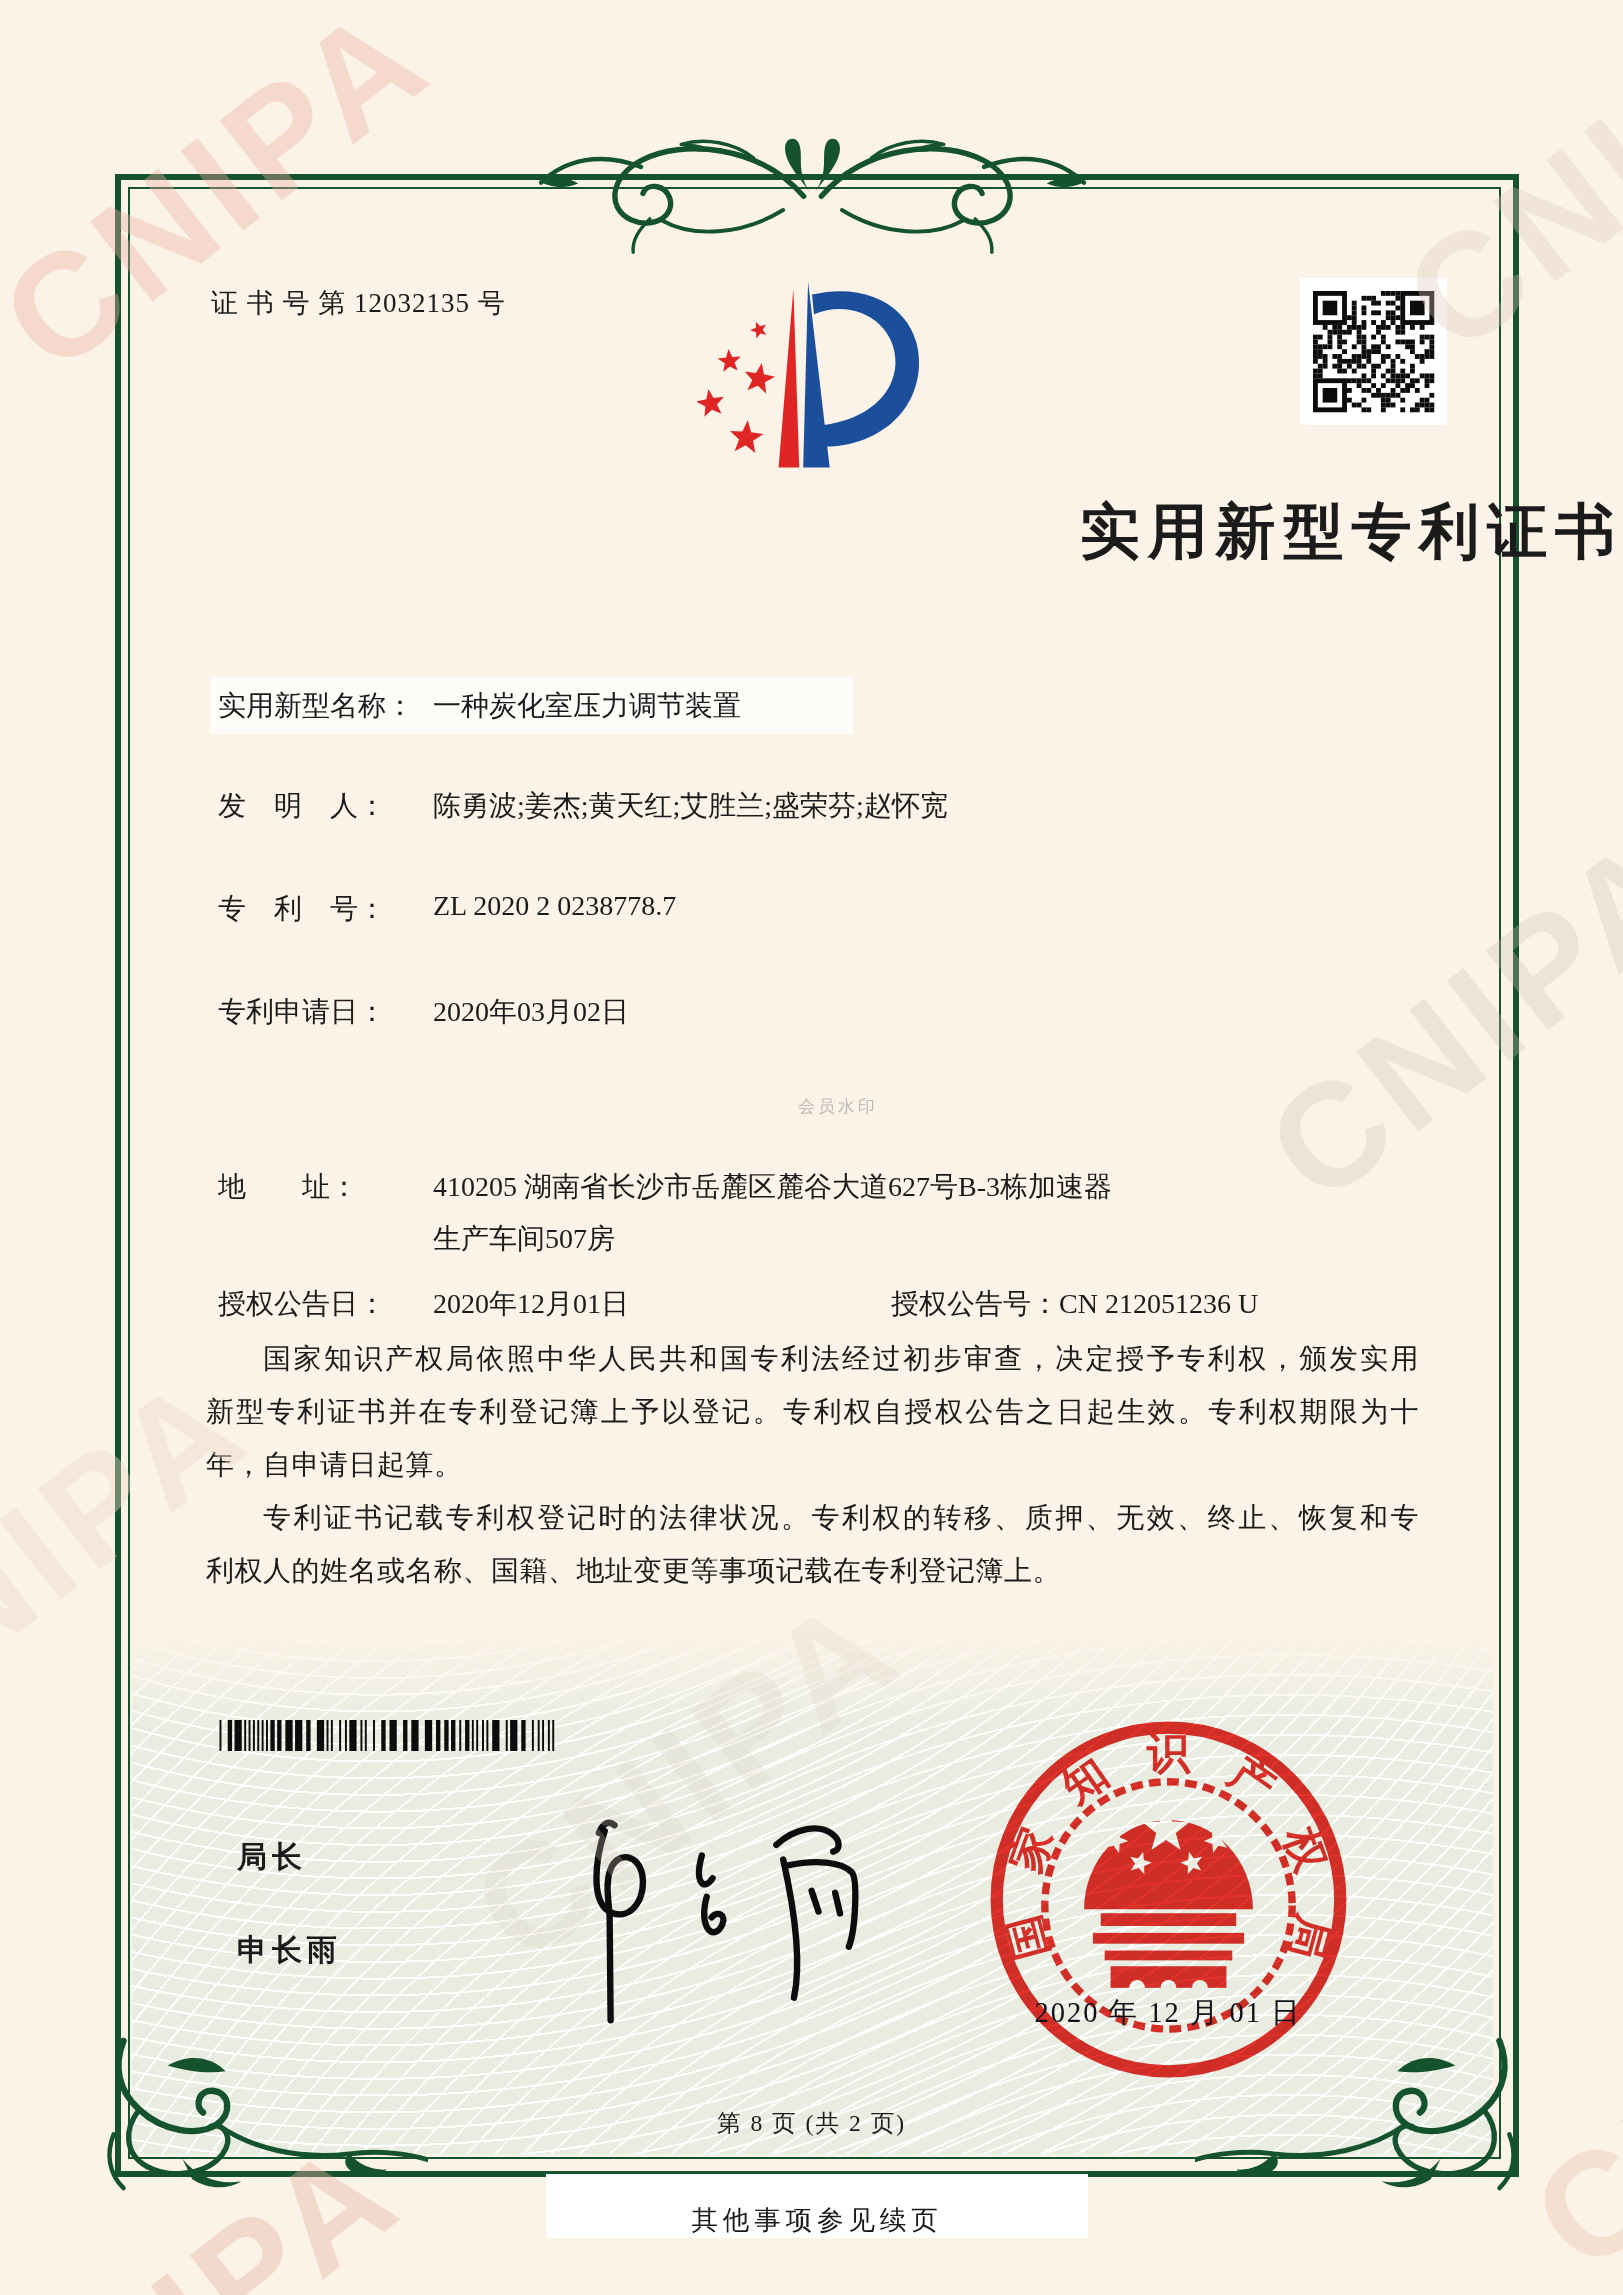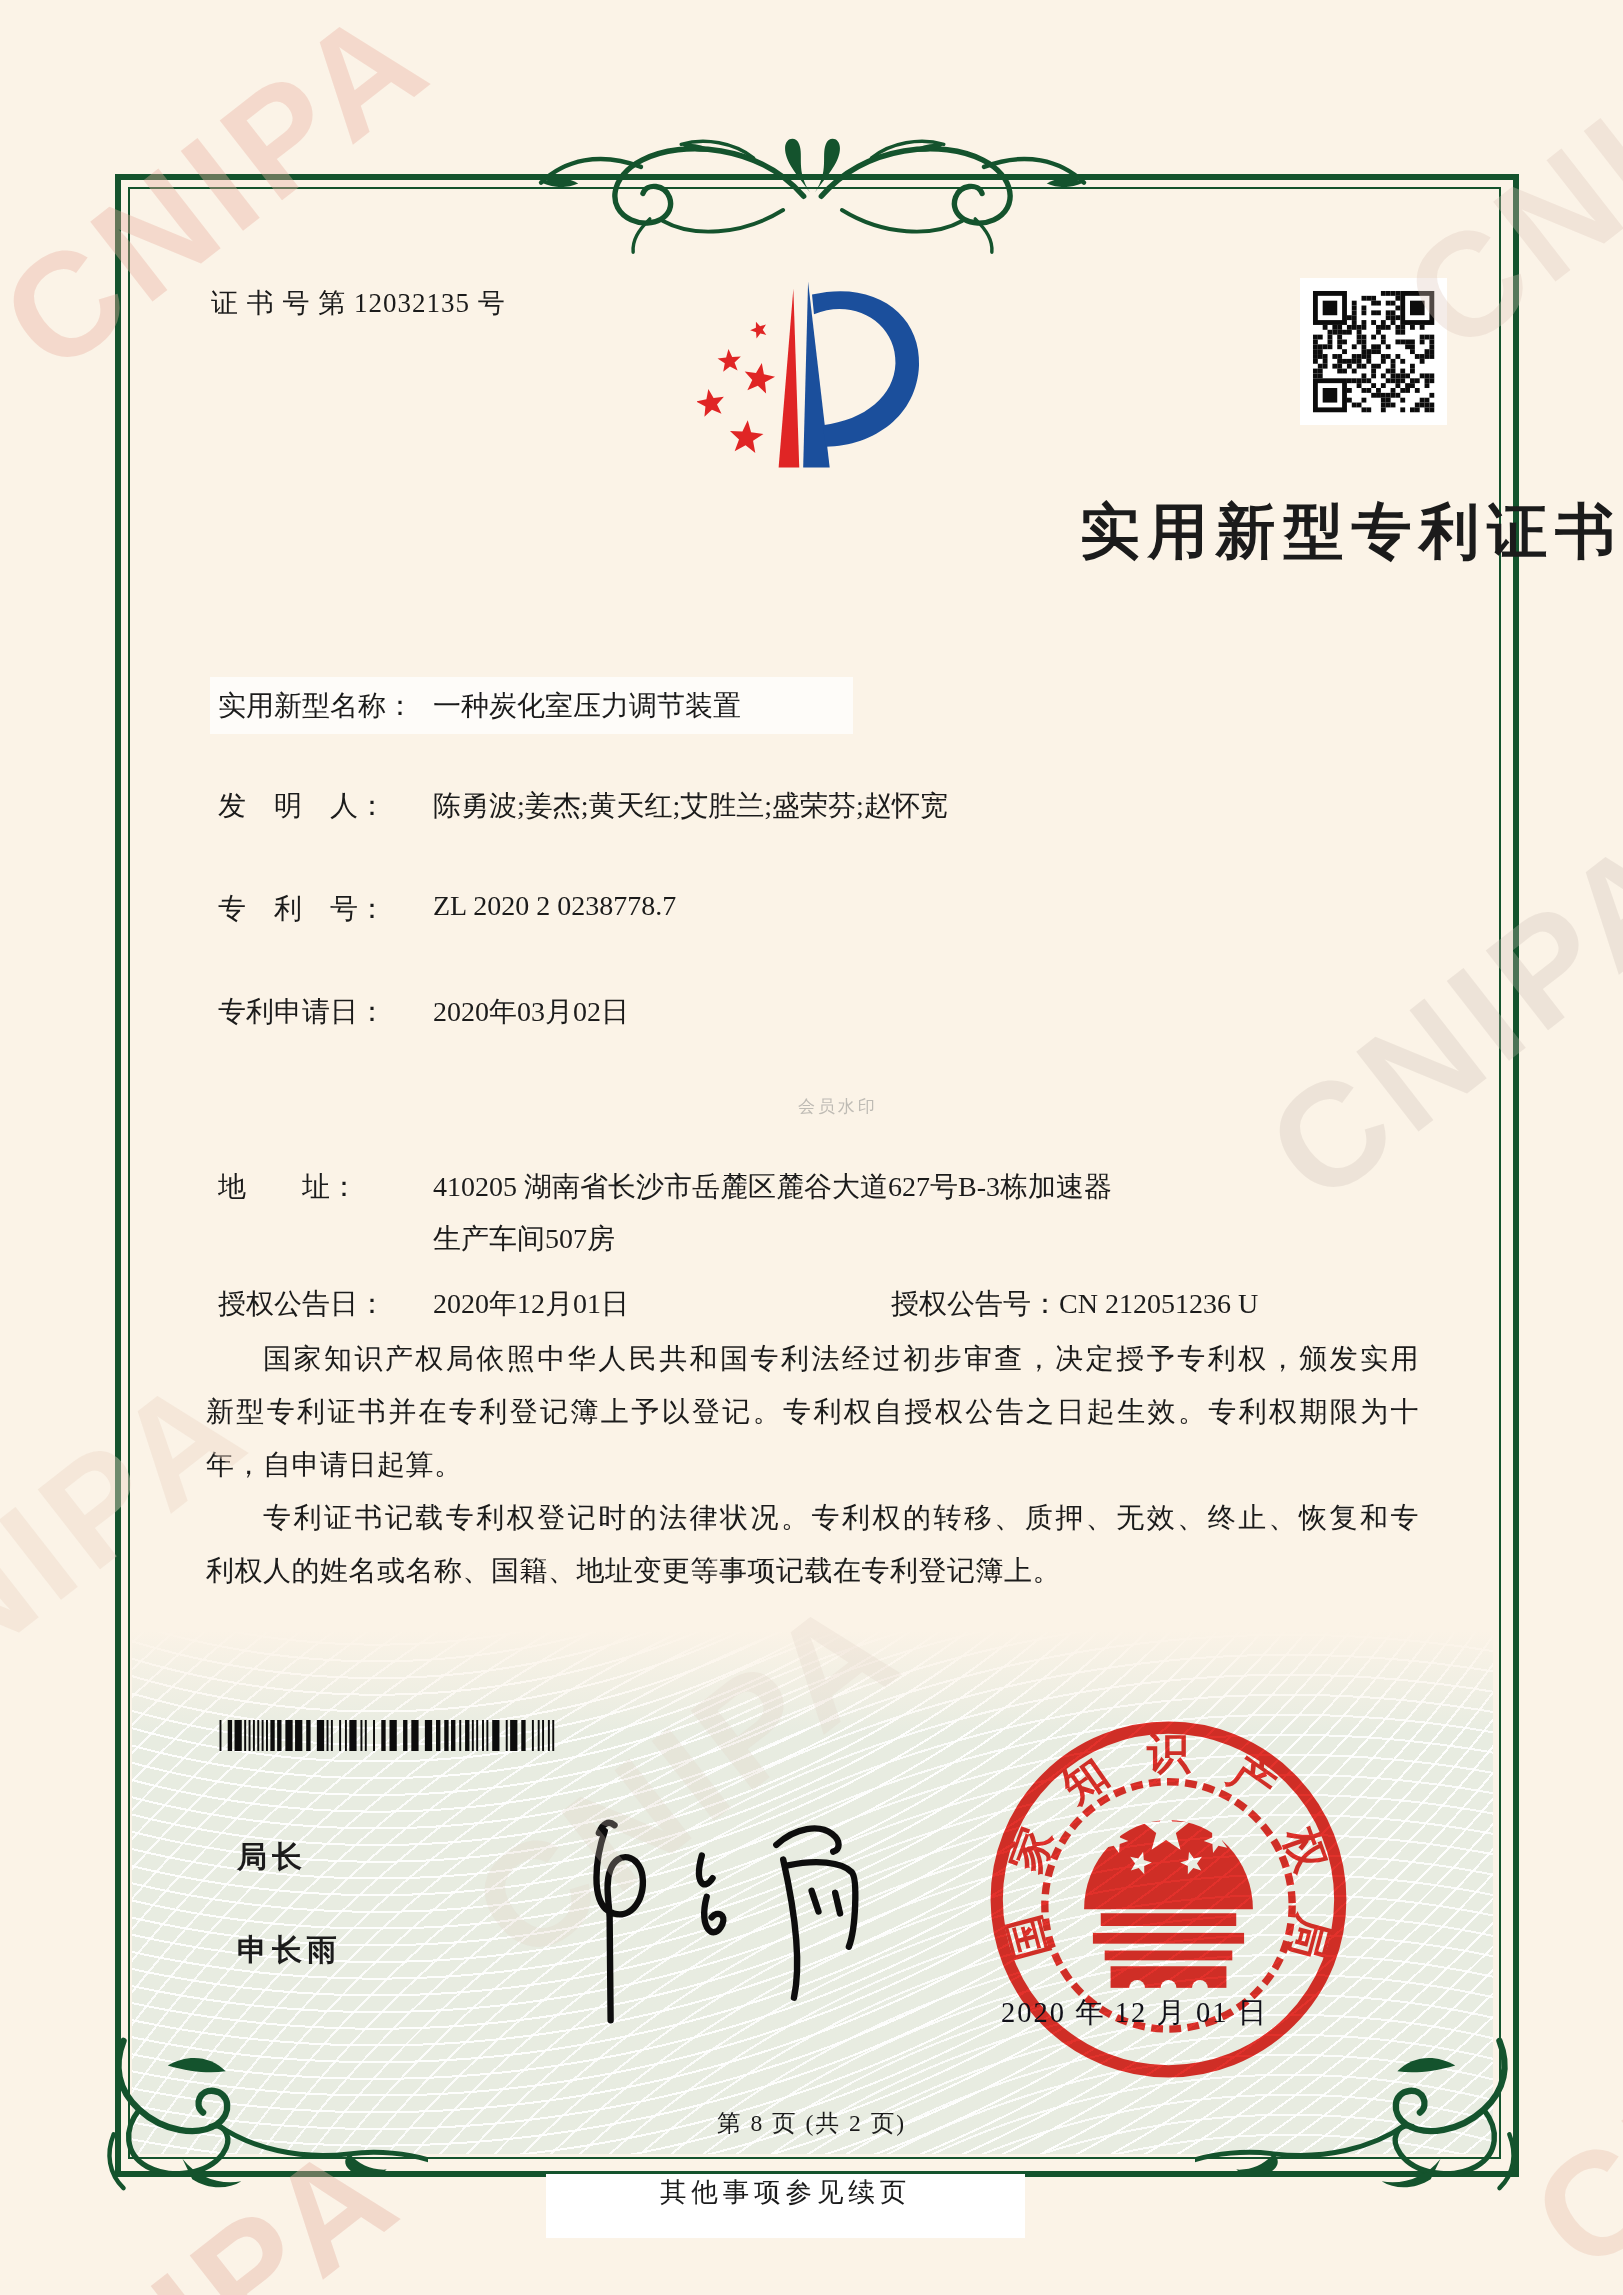--- a/index.html
+++ b/index.html
@@ -46,27 +46,27 @@
   
   .bline{position:absolute;left:206px;width:1213px;font-size:28px;letter-spacing:0.5px;z-index:3;
          font-family:"Liberation Serif","DejaVu Serif",serif}
   .jl{text-align:justify;text-align-last:justify}
   .ind{text-indent:57px}
   
   #director-label,#director-name{position:absolute;left:237px;font-size:30px;letter-spacing:4.9px;
       font-family:"Liberation Sans","DejaVu Sans",sans-serif;font-weight:bold;z-index:3}
   
   #seal{position:absolute;left:982px;top:1713px;z-index:5;opacity:.95;mix-blend-mode:multiply}
-  #seal-date{position:absolute;left:1001px;top:1994px;width:334px;text-align:left;font-size:28.5px;
+  #seal-date{position:absolute;left:1001px;top:1994px;width:334px;text-align:center;font-size:28.5px;
       letter-spacing:2px;color:#101018;z-index:5;white-space:nowrap}
   
   #page-number{position:absolute;left:0;top:2107px;width:1623px;text-align:center;font-size:23.6px;
       letter-spacing:2px;z-index:3}
-  #footer-strip{position:absolute;left:546px;top:2174px;width:479px;height:64px;background:#ffffff;
-      z-index:3;display:flex;align-items:flex-start;justify-content:center}
+  #footer-strip{position:absolute;left:546px;top:2174px;width:542px;height:64px;background:#ffffff;
+      z-index:3;display:flex;align-items:flex-end;justify-content:center}
   #footer-note{font-size:26.5px;letter-spacing:4.9px}
   
   .orn{position:absolute;z-index:4}
   .flip{transform:scaleX(-1)}
   svg text{font-family:"Liberation Serif","DejaVu Serif",serif}
 </style>
 </head>
 <body>
 
 <div id="page">

